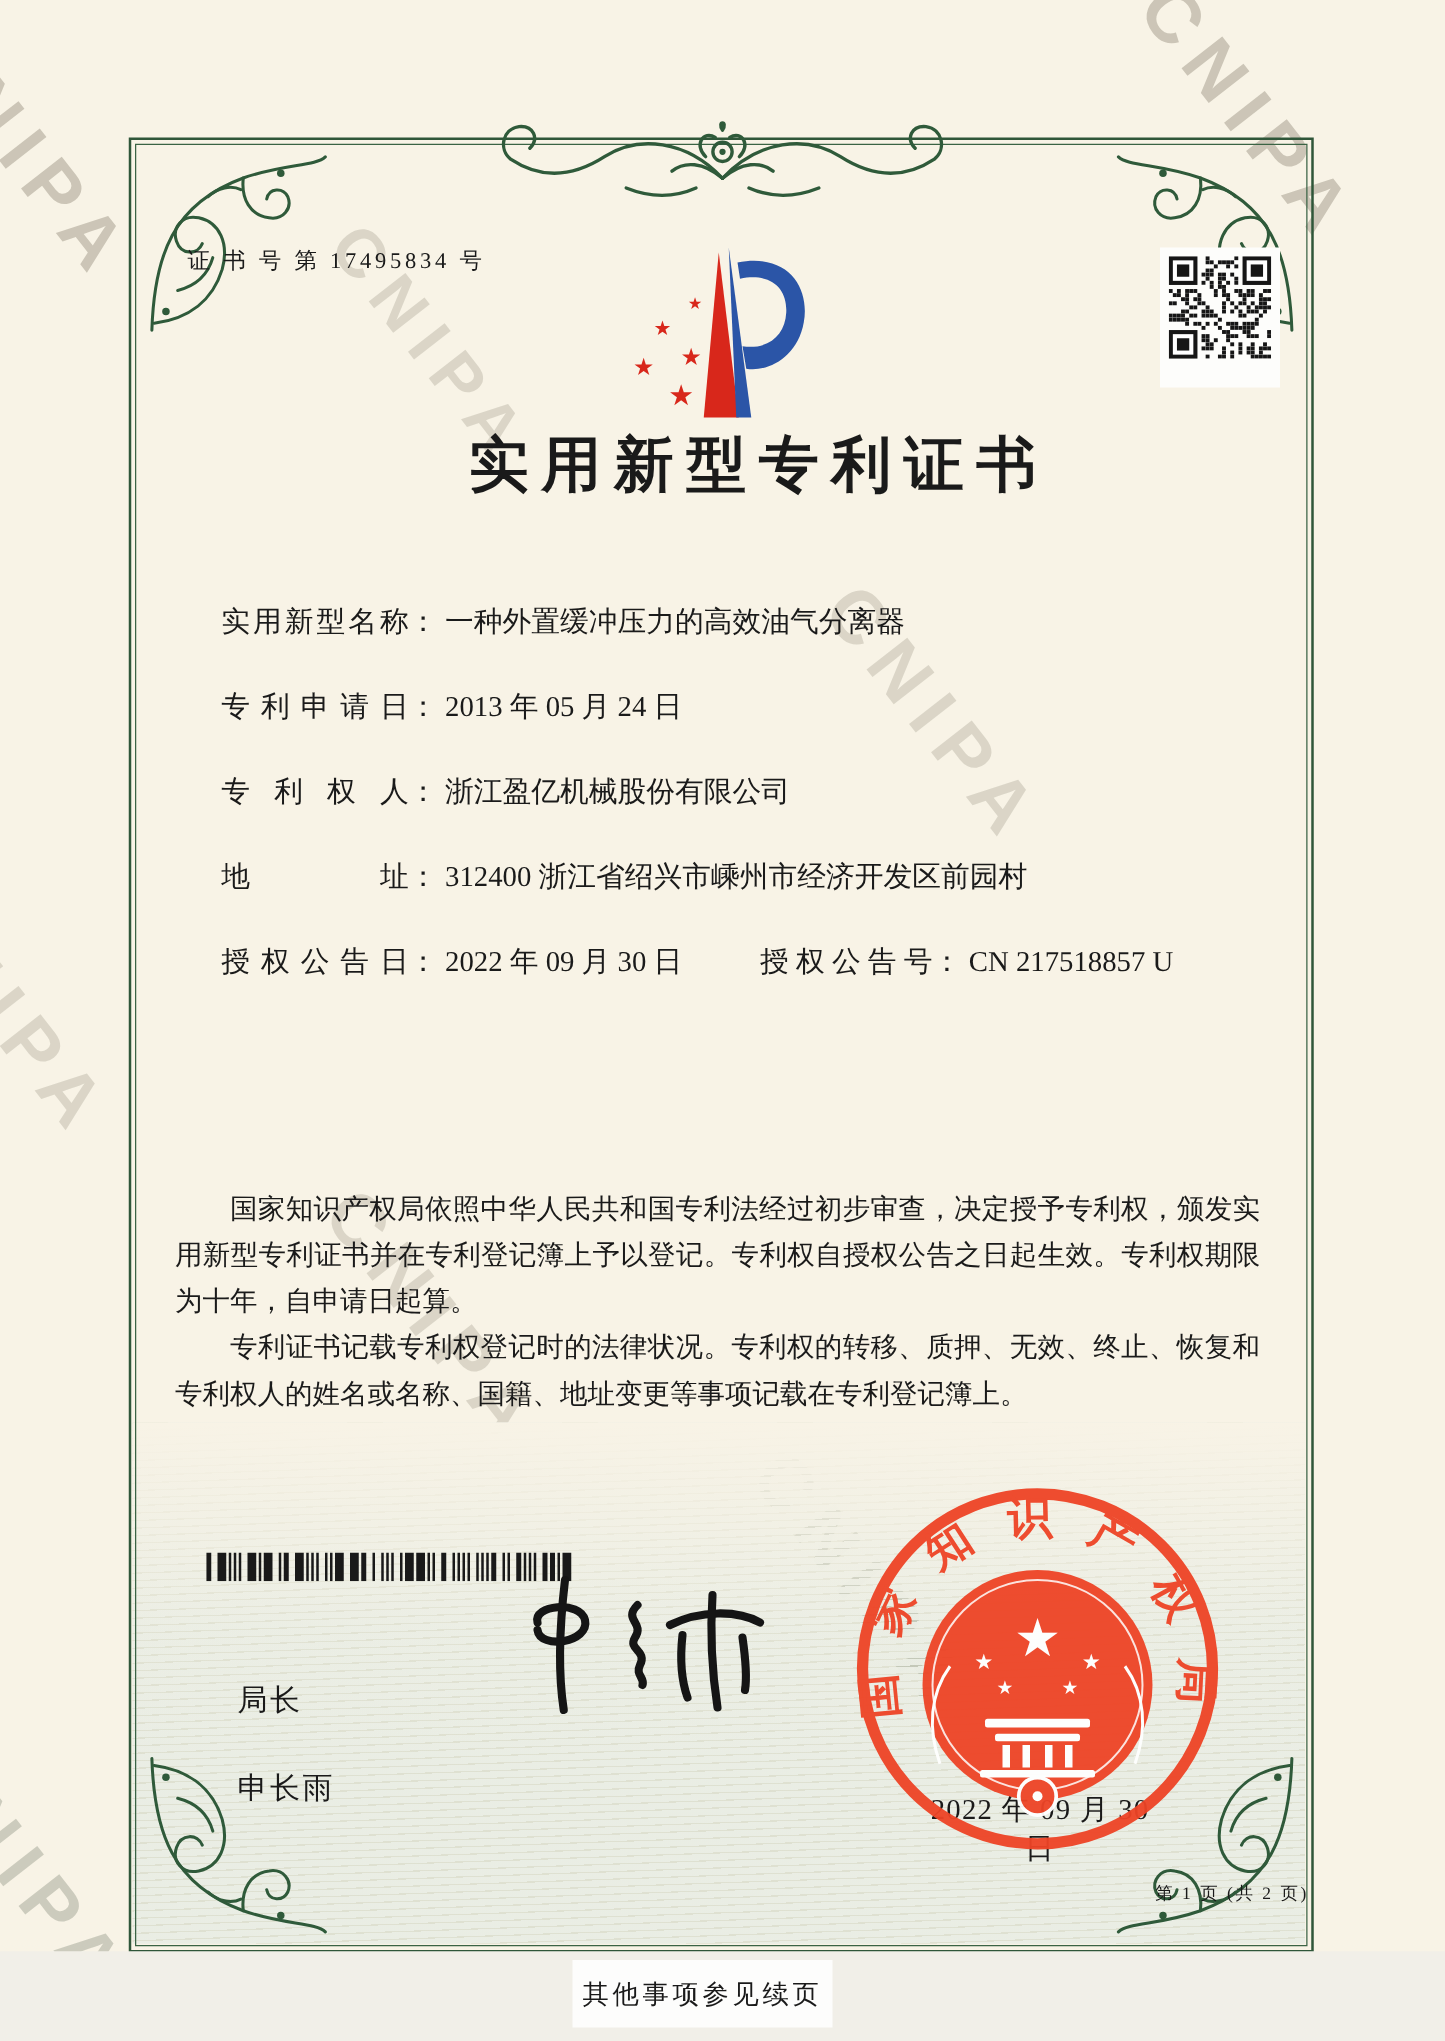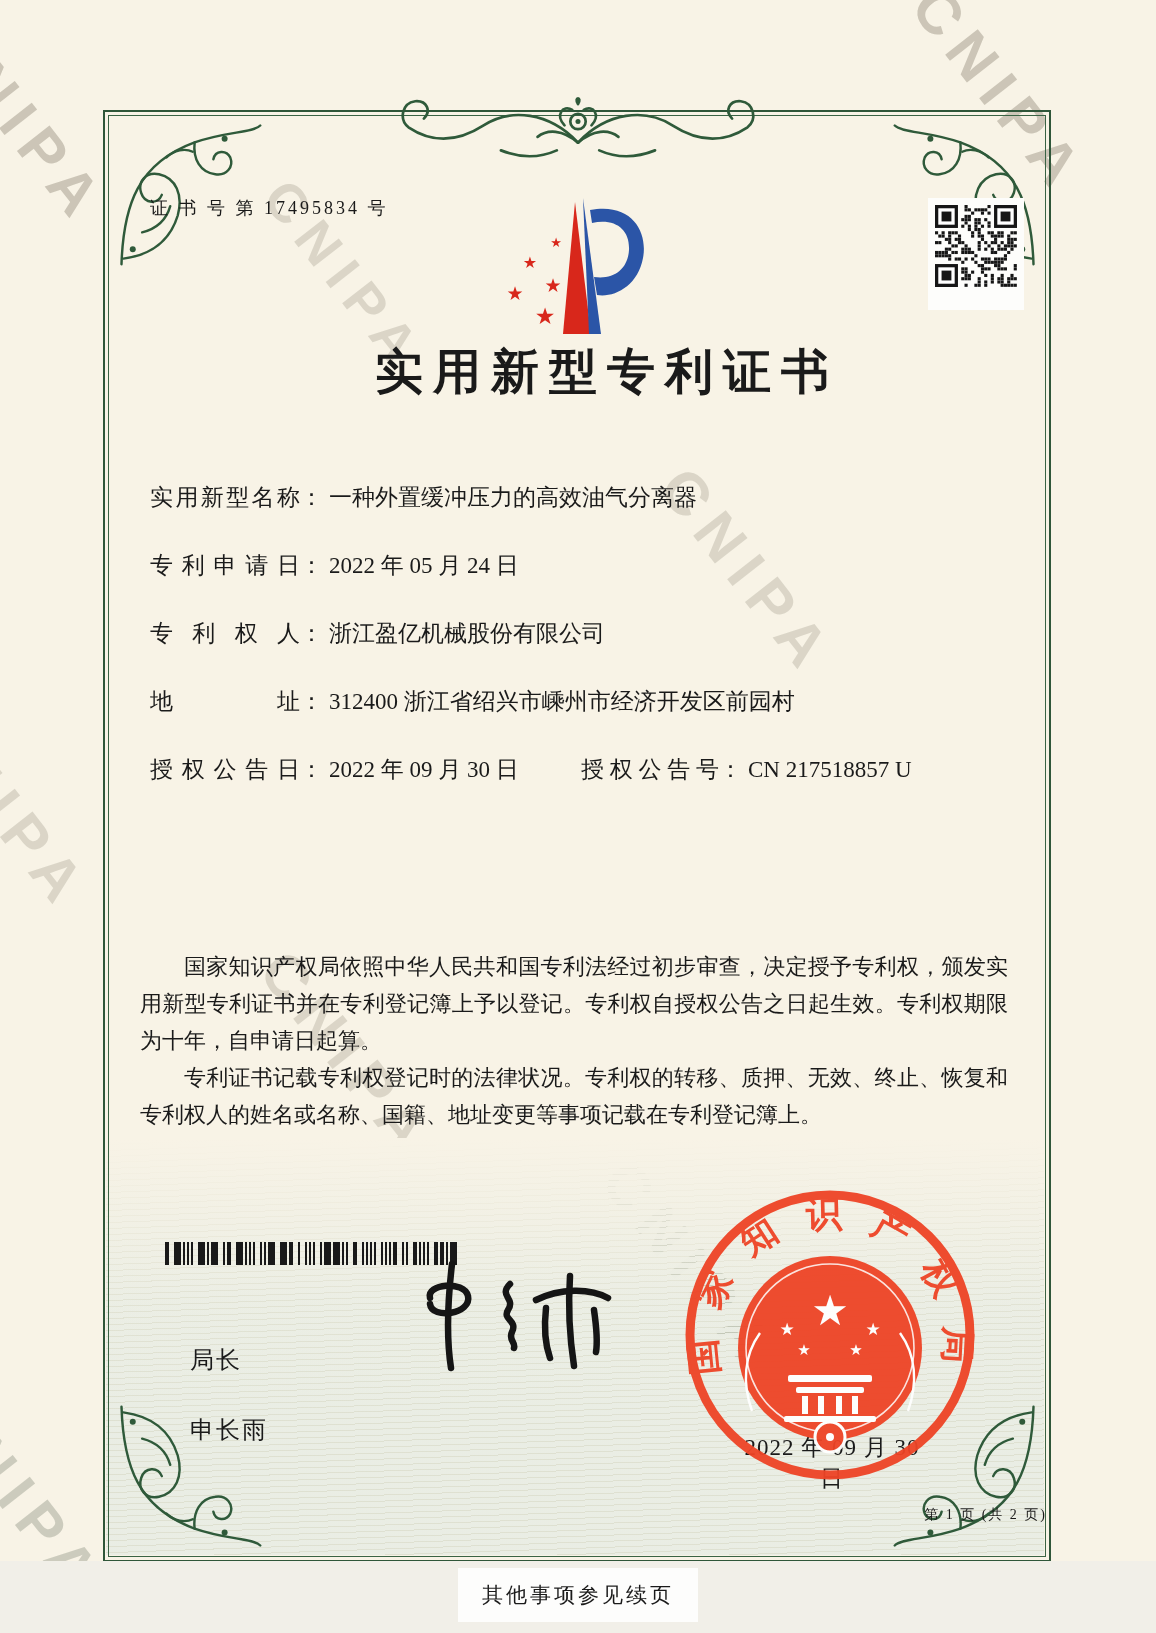--- a/index.html
+++ b/index.html
@@ -13,30 +13,30 @@
   
   .frame{position:absolute;left:103px;top:110px;width:944px;height:1448px;
          border:2px solid #2f5639;z-index:2;}
   .frame::after{content:'';position:absolute;inset:3px;border:1px solid #3a6344;}
   .guilloche{position:absolute;left:106px;top:1138px;width:938px;height:417px;z-index:2;
       background:
         linear-gradient(180deg, rgba(248,243,230,1) 0%, rgba(248,243,230,0.1) 40%, rgba(248,243,230,0) 70%),
         repeating-linear-gradient(178deg, rgba(120,150,125,0.20) 0px, rgba(120,150,125,0.20) 1px,
           rgba(233,237,228,0.95) 1px, rgba(233,237,228,0.95) 6px);}
   .bottom-band{position:absolute;left:0;top:1561px;width:1156px;height:72px;background:#f1efe8;z-index:2;}
-  .note-box{position:absolute;left:458px;top:1568px;width:240px;height:54px;background:#fdfdfc;z-index:3;
+  .note-box{position:absolute;left:458px;top:1568px;width:208px;height:54px;background:#fdfdfc;z-index:3;
             display:flex;align-items:center;justify-content:center;}
   .orn{z-index:3;}
   
   .cert-no{left:150px;top:196px;font-size:18px;letter-spacing:3px;z-index:4;}
   .title{left:103px;top:340px;width:944px;text-align:center;font-size:48px;font-weight:700;
          letter-spacing:10px;z-index:4;margin-left:32px;}
   .fields{left:150px;top:482px;z-index:4;font-size:23px;}
   .frow{height:68px;white-space:nowrap;}
-  .flabel{display:inline-block;width:150px;text-align:justify;text-align-last:justify;vertical-align:top;}
+  .flabel{display:inline-block;width:150px;text-align:justify;text-align-last:justify;vertical-align:top;margin-left:27px;}
   .fcolon{display:inline-block;margin-right:6px;}
   .grant2{position:absolute;left:431px;top:0;white-space:nowrap;}
   .grant2 .flabel{width:138px;}
   .paras{left:140px;top:948px;width:868px;font-size:22px;line-height:37px;
          text-align:justify;z-index:4;}
   .paras p{margin:0;text-indent:2em;}
   .officer{left:190px;font-size:24px;letter-spacing:2px;z-index:4;font-family:"Liberation Sans",sans-serif;}
   .footer-page{left:103px;top:1506px;width:944px;text-align:right;font-size:14px;
                letter-spacing:2px;z-index:4;}
   .note-text{font-size:21px;letter-spacing:3px;}
@@ -320,21 +320,21 @@
 
 <div class="abs cert-no">证 书 号 第 17495834 号</div>
 
 <div class="abs title">实用新型专利证书</div>
 
 <div class="abs fields">
   <div class="frow">
     <span class="flabel">实用新型名称</span><span class="fcolon">：</span><span>一种外置缓冲压力的高效油气分离器</span>
   </div>
   <div class="frow">
-    <span class="flabel">专利申请日</span><span class="fcolon">：</span><span>2022 年 05 月 24 日</span>
+    <span class="flabel">专利申请日</span><span class="fcolon">：</span><span>2013 年 05 月 24 日</span>
   </div>
   <div class="frow">
     <span class="flabel">专利权人</span><span class="fcolon">：</span><span>浙江盈亿机械股份有限公司</span>
   </div>
   <div class="frow">
     <span class="flabel">地址</span><span class="fcolon">：</span><span>312400 浙江省绍兴市嵊州市经济开发区前园村</span>
   </div>
   <div class="frow" style="position:relative;">
     <span class="flabel">授权公告日</span><span class="fcolon">：</span><span>2022 年 09 月 30 日</span>
     <span class="grant2">

